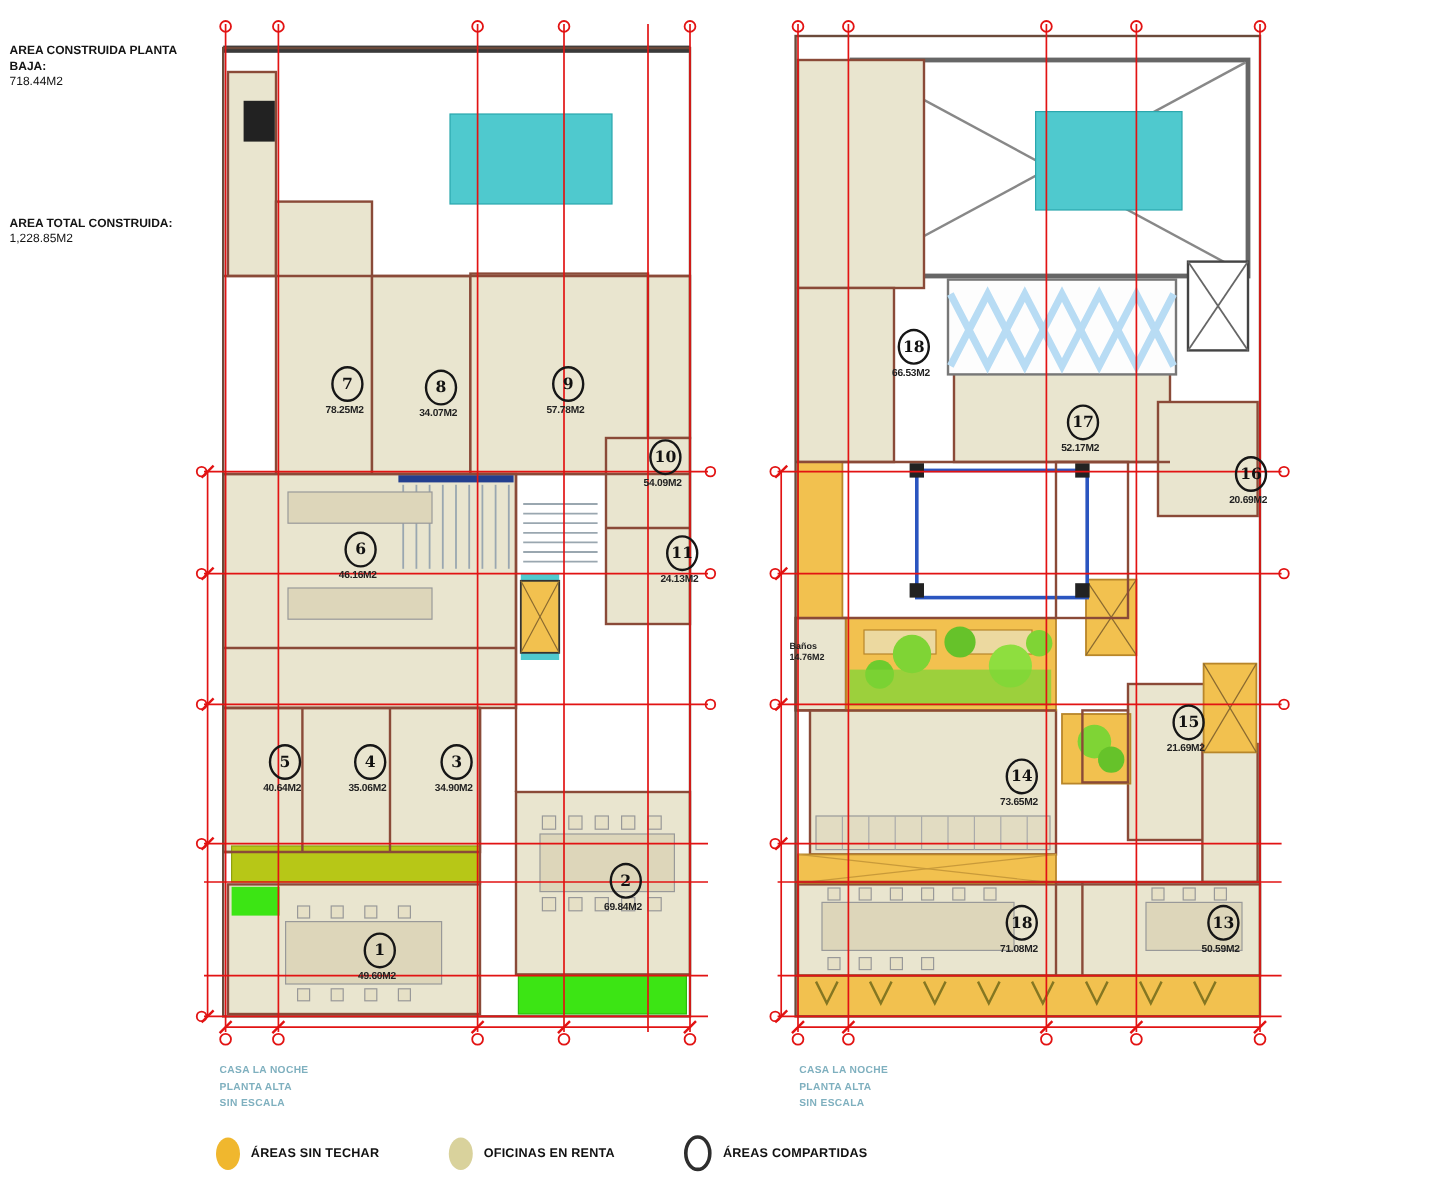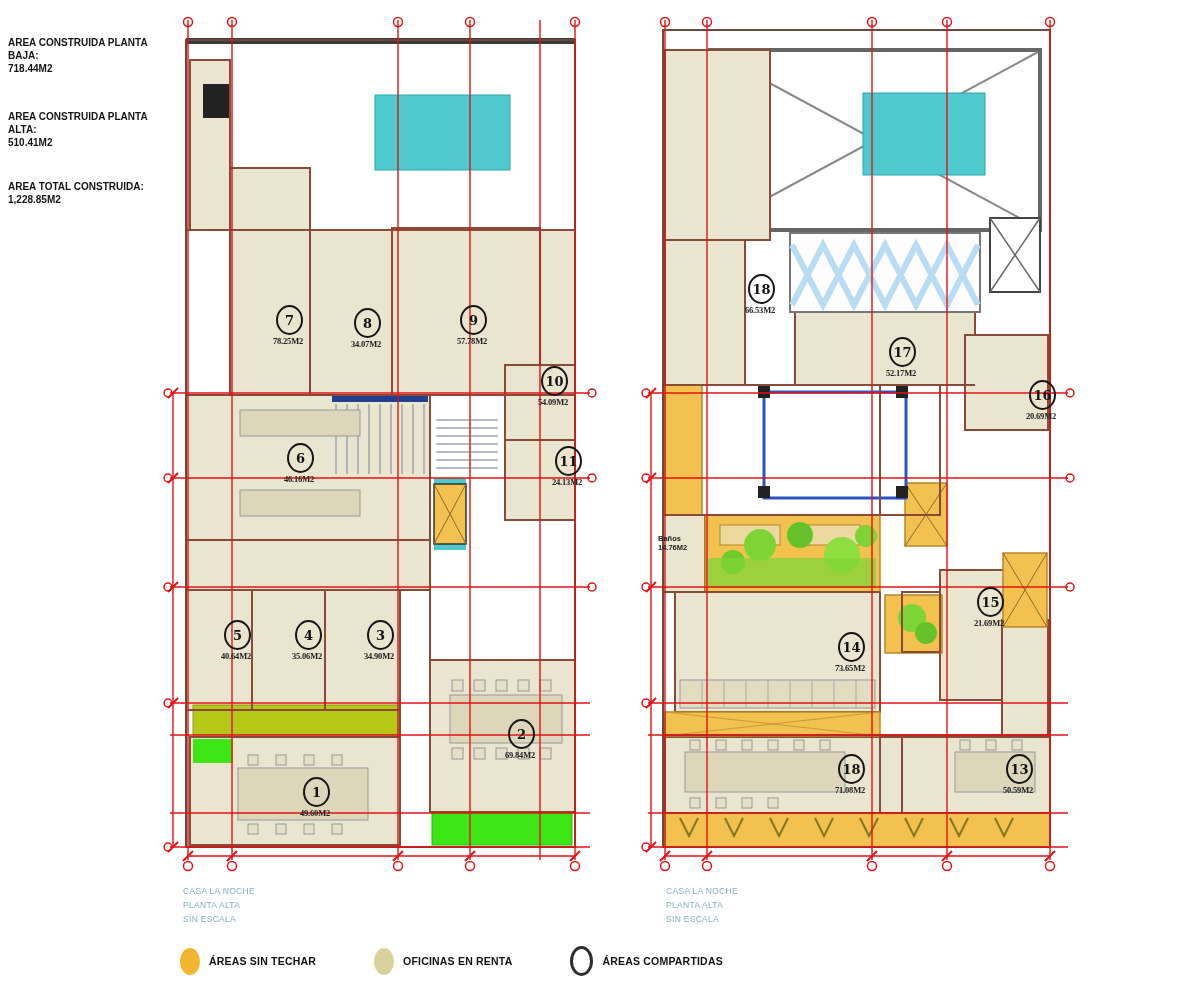--- a/index.html
+++ b/index.html
@@ -1,32 +1,32 @@
 <!DOCTYPE html>
 <html><head>
 <meta charset="utf-8">
 <style>
   html,body{margin:0;padding:0;background:#fff;}
   .canvas{position:relative;width:1168px;height:1000px;background:#ffffff;overflow:hidden;
           font-family:"Liberation Sans", sans-serif;}
   
   .info-entry{position:absolute;left:8px;width:170px;color:#141414;}
   .info-entry .lbl{font-size:10px;font-weight:bold;letter-spacing:0px;line-height:13px;}
-  .info-entry .val{font-size:10px;font-weight:bold;line-height:14px;}
+  .info-entry .val{font-size:10px;font-weight:normal;line-height:14px;}
   
   .room-label{position:absolute;width:70px;display:flex;flex-direction:column;align-items:flex-end;
               gap:1px;z-index:6;pointer-events:none;}
   .room-circle{width:23px;height:26px;border:2.5px solid #161616;border-radius:50%;
                display:flex;align-items:center;justify-content:center;background:transparent;
                font-family:"DejaVu Serif", serif;font-weight:bold;font-size:13px;color:#111;}
-  .room-area{font-size:8.5px;font-weight:bold;color:#222;letter-spacing:-0.2px;white-space:nowrap;font-family:Liberation Serif, serif;}
+  .room-area{font-size:8.5px;font-weight:bold;color:#222;letter-spacing:-0.2px;white-space:nowrap;}
   .banos-label{position:absolute;width:52px;text-align:left;z-index:6;font-size:7.5px;
                font-weight:bold;color:#222;line-height:9px;}
   
-  .plan-caption{position:absolute;color:#7fb0bf;font-size:8.5px;font-weight:normal;
+  .plan-caption{position:absolute;color:#7fb0bf;font-size:8.5px;font-weight:bold;
                 line-height:14px;letter-spacing:0.3px;z-index:6;}
   
   .legend{position:absolute;left:180px;top:946px;display:flex;gap:58px;align-items:center;z-index:6;}
   .legend-item{display:flex;align-items:center;gap:9px;text-align:right;}
   .legend-swatch{width:20px;height:27px;border-radius:50%;}
   .sw-orange{background:#f0b72e;}
   .sw-beige{background:#d9d29c;}
   .sw-outline{background:#fff;border:3px solid #2e2e2e;width:17px;height:24px;}
   .legend-label{font-size:10.5px;font-weight:bold;color:#111;letter-spacing:0.2px;}
   svg.plan-svg{position:absolute;left:0;top:0;z-index:1;}
@@ -335,24 +335,20 @@
           <line x1="646" y1="708" x2="656" y2="698"></line>
         <line x1="646" y1="852" x2="656" y2="842"></line>
       </g>
     </g>
   </svg>
 
   <div class="info-entry" style="top:36px">
     <div class="lbl">AREA CONSTRUIDA PLANTA BAJA:</div>
     <div class="val">718.44M2</div>
   </div>
-  <div class="info-entry" style="top:110px">
-    <div class="lbl">AREA CONSTRUIDA PLANTA ALTA:</div>
-    <div class="val">510.41M2</div>
-  </div>
   <div class="info-entry" style="top:180px">
     <div class="lbl">AREA TOTAL CONSTRUIDA:</div>
     <div class="val">1,228.85M2</div>
   </div>
 
   <div class="room-label" style="left:260px;top:777px">
     <span class="room-circle">1</span>
     <span class="room-area">49.60M2</span>
   </div>
   <div class="room-label" style="left:465px;top:719px">

